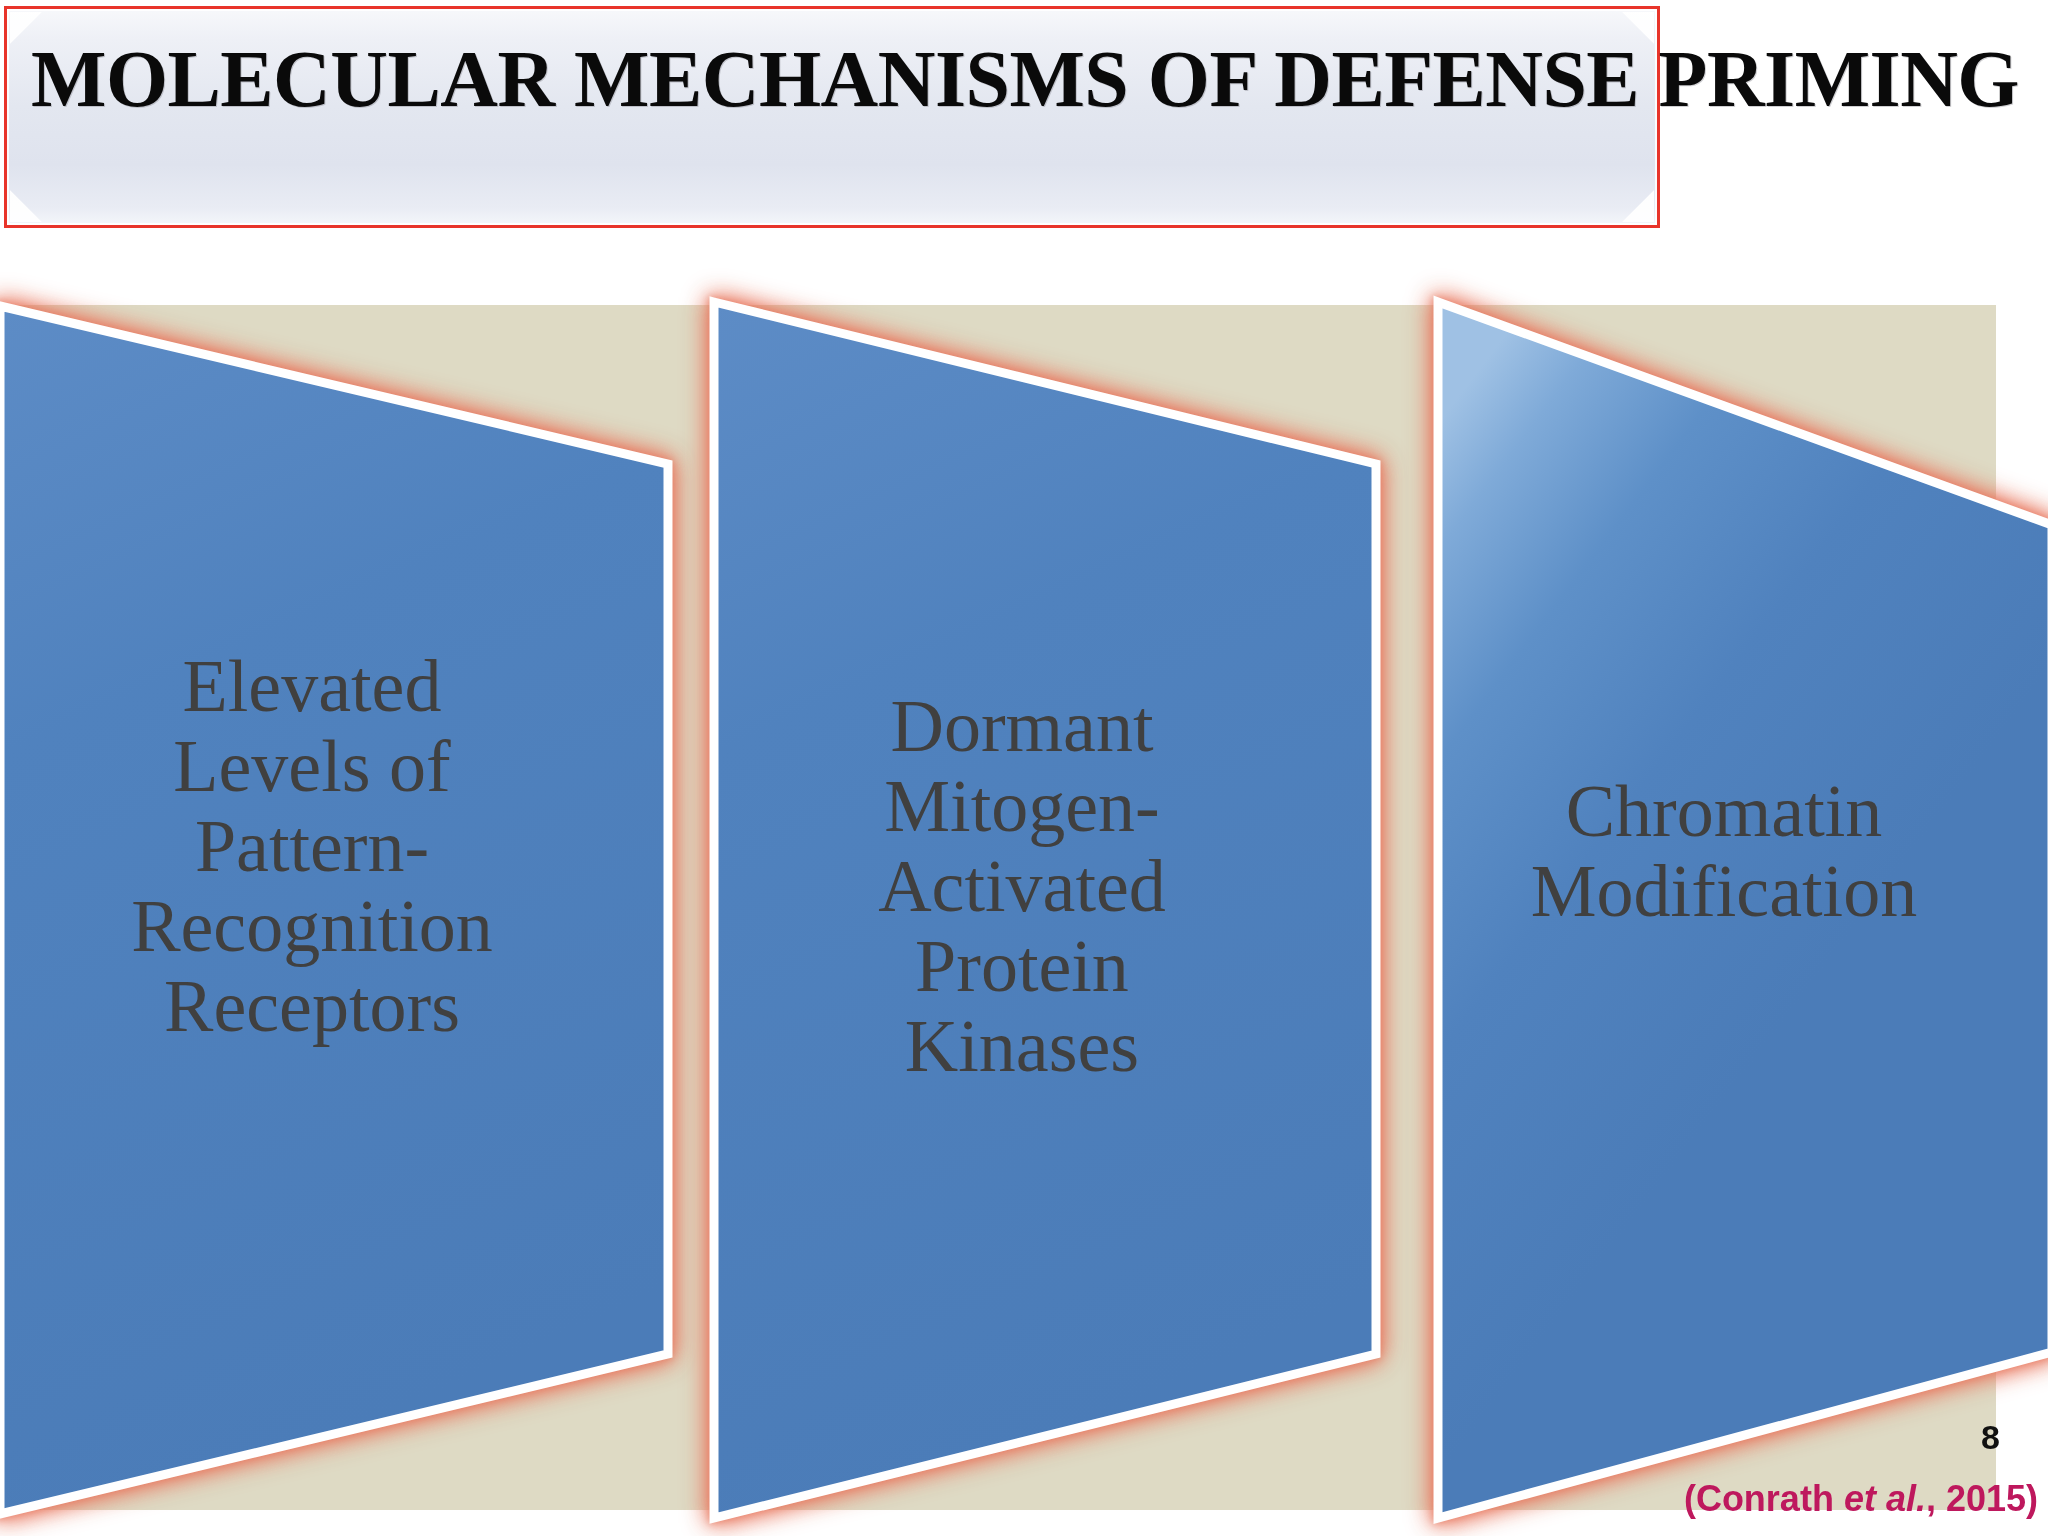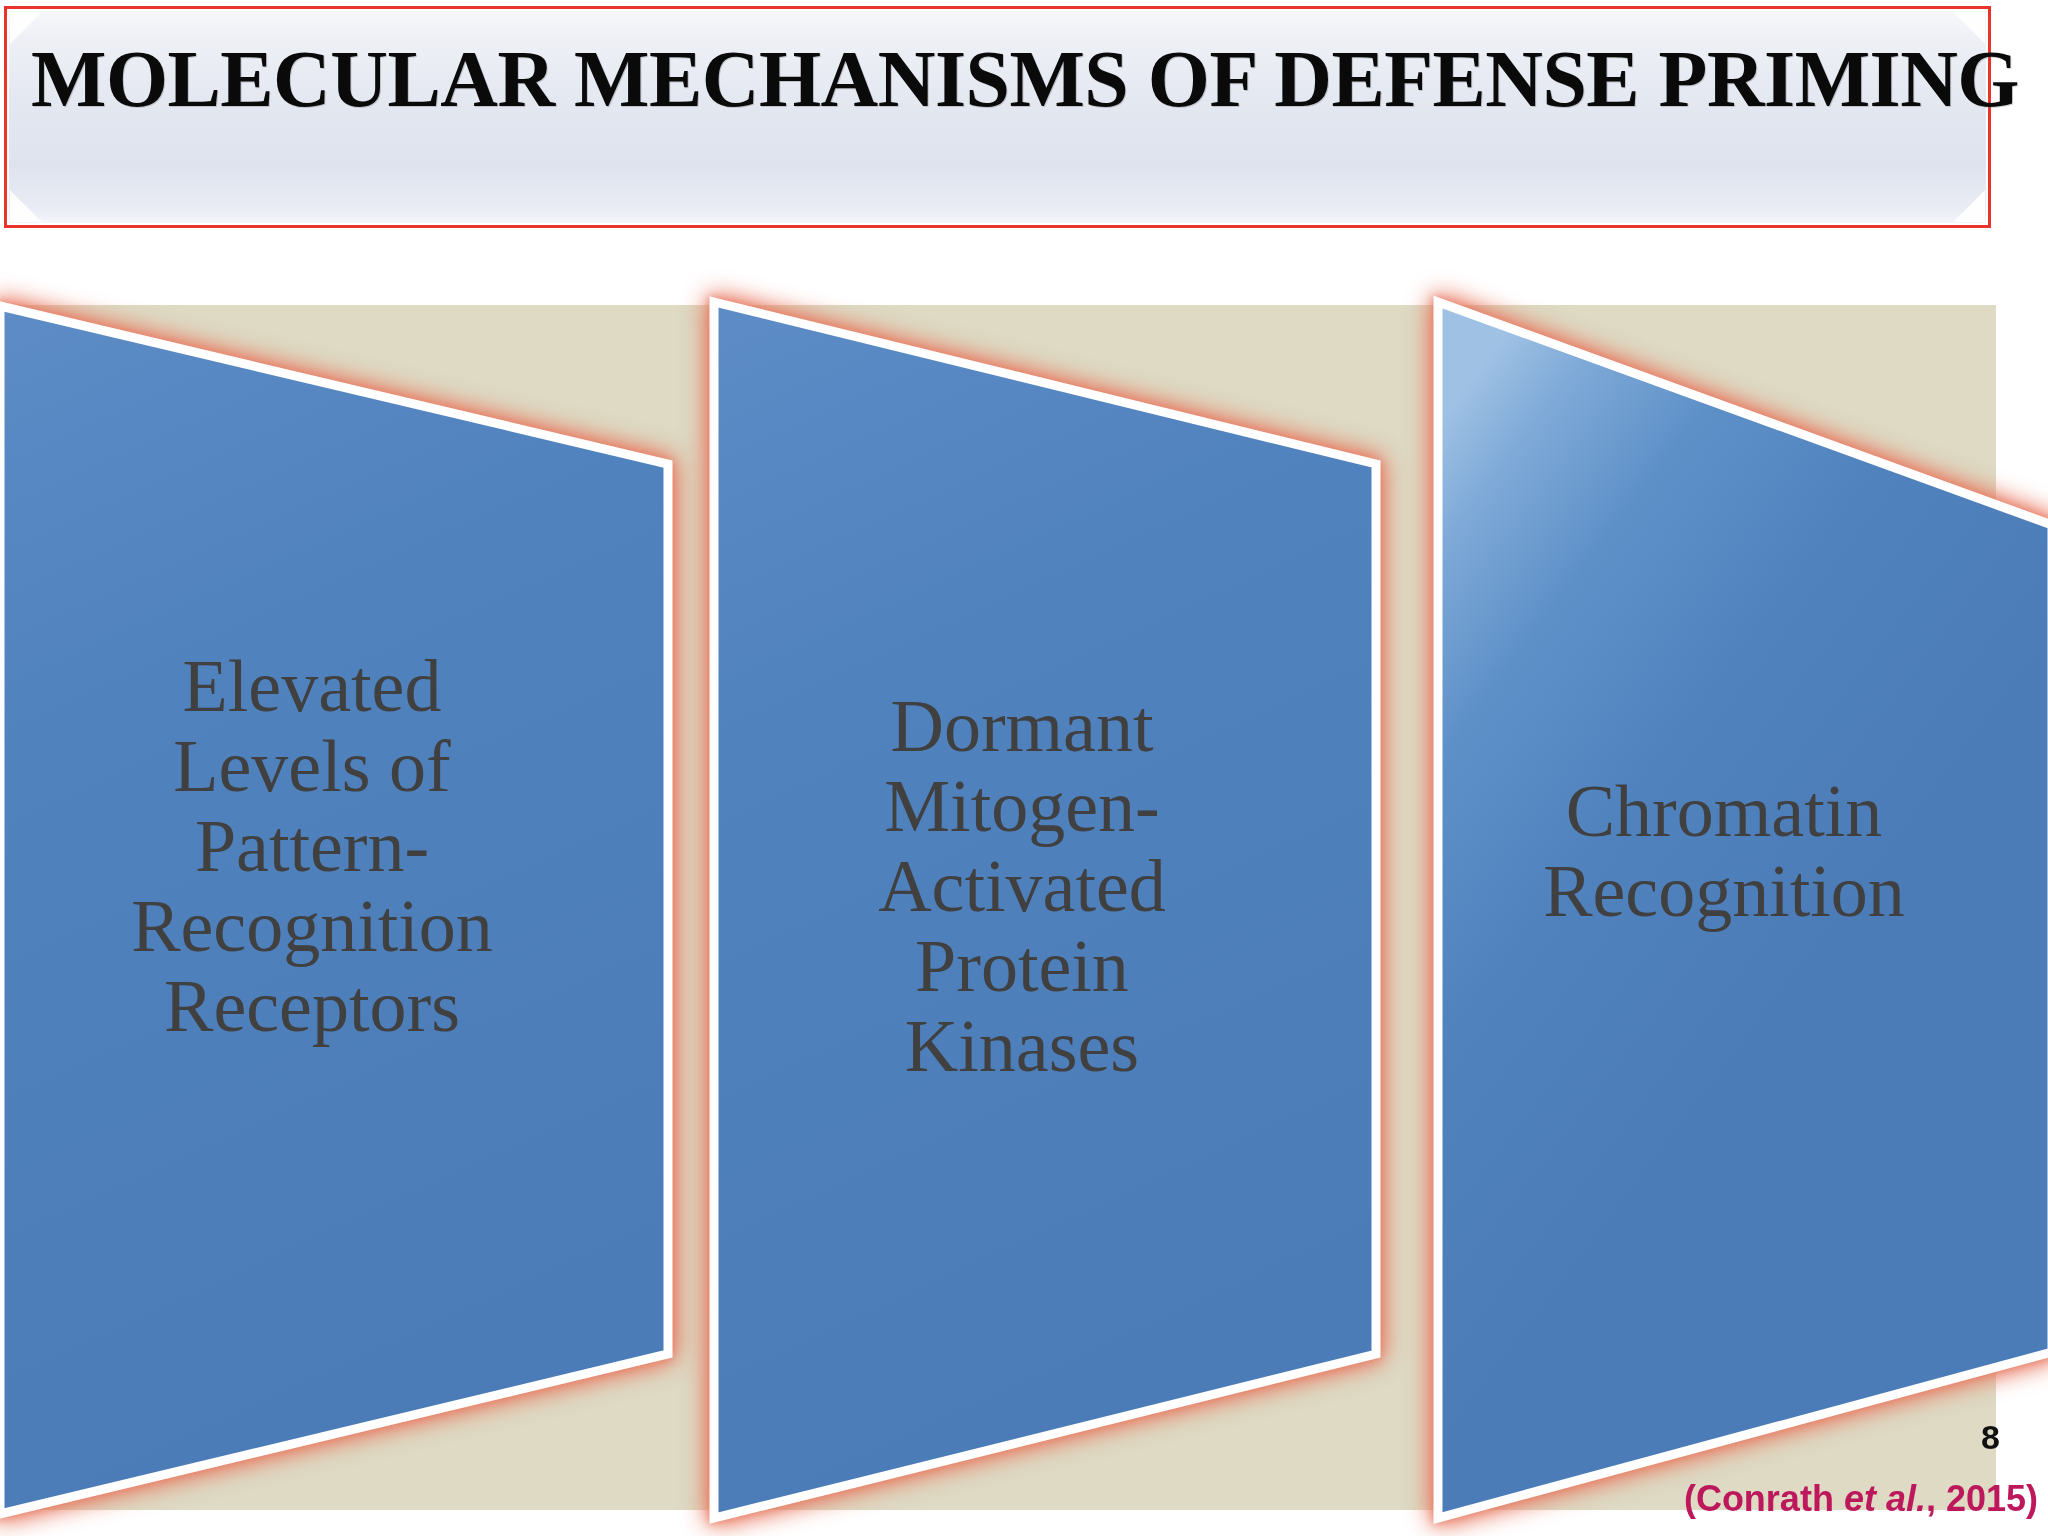--- a/index.html
+++ b/index.html
@@ -13,21 +13,21 @@
     position: relative;
     overflow: hidden;
     font-family: "Liberation Serif", serif;
   }
 
   
   #title-banner {
     position: absolute;
     left: 4px;
     top: 6px;
-    width: 1987px;
+    width: 1656px;
     height: 222px;
     box-sizing: border-box;
     border: 3px solid #E8342A;
     background:
       linear-gradient(180deg,
         #f7f8fb 0%,
         #eef0f6 14%,
         #e3e7f0 45%,
         #dfe3ee 72%,
         #e9ecf4 92%,
@@ -164,17 +164,17 @@
         <stop offset="0%" stop-color="#9FC1E4"></stop>
         <stop offset="12%" stop-color="#7FAAD8"></stop>
         <stop offset="32%" stop-color="#5E90C8"></stop>
         <stop offset="60%" stop-color="#5082BE"></stop>
         <stop offset="100%" stop-color="#4B7CB8"></stop>
       </linearGradient>
     </defs>
     <polygon points="14,10 628,233 628,1060 14,1226" fill="url(#g3)" stroke="#ffffff" stroke-width="9"></polygon>
   </svg>
   <div class="chev-label" style="left:-10px; top:480px; width:620px; font-size:74px;">Chromatin
-Recognition</div>
+Modification</div>
 </div>
 
 <div id="page-number">8</div>
 <div id="citation"><span>(Conrath </span><i>et al.</i><span>, 2015)</span></div>
 
 </body></html>

